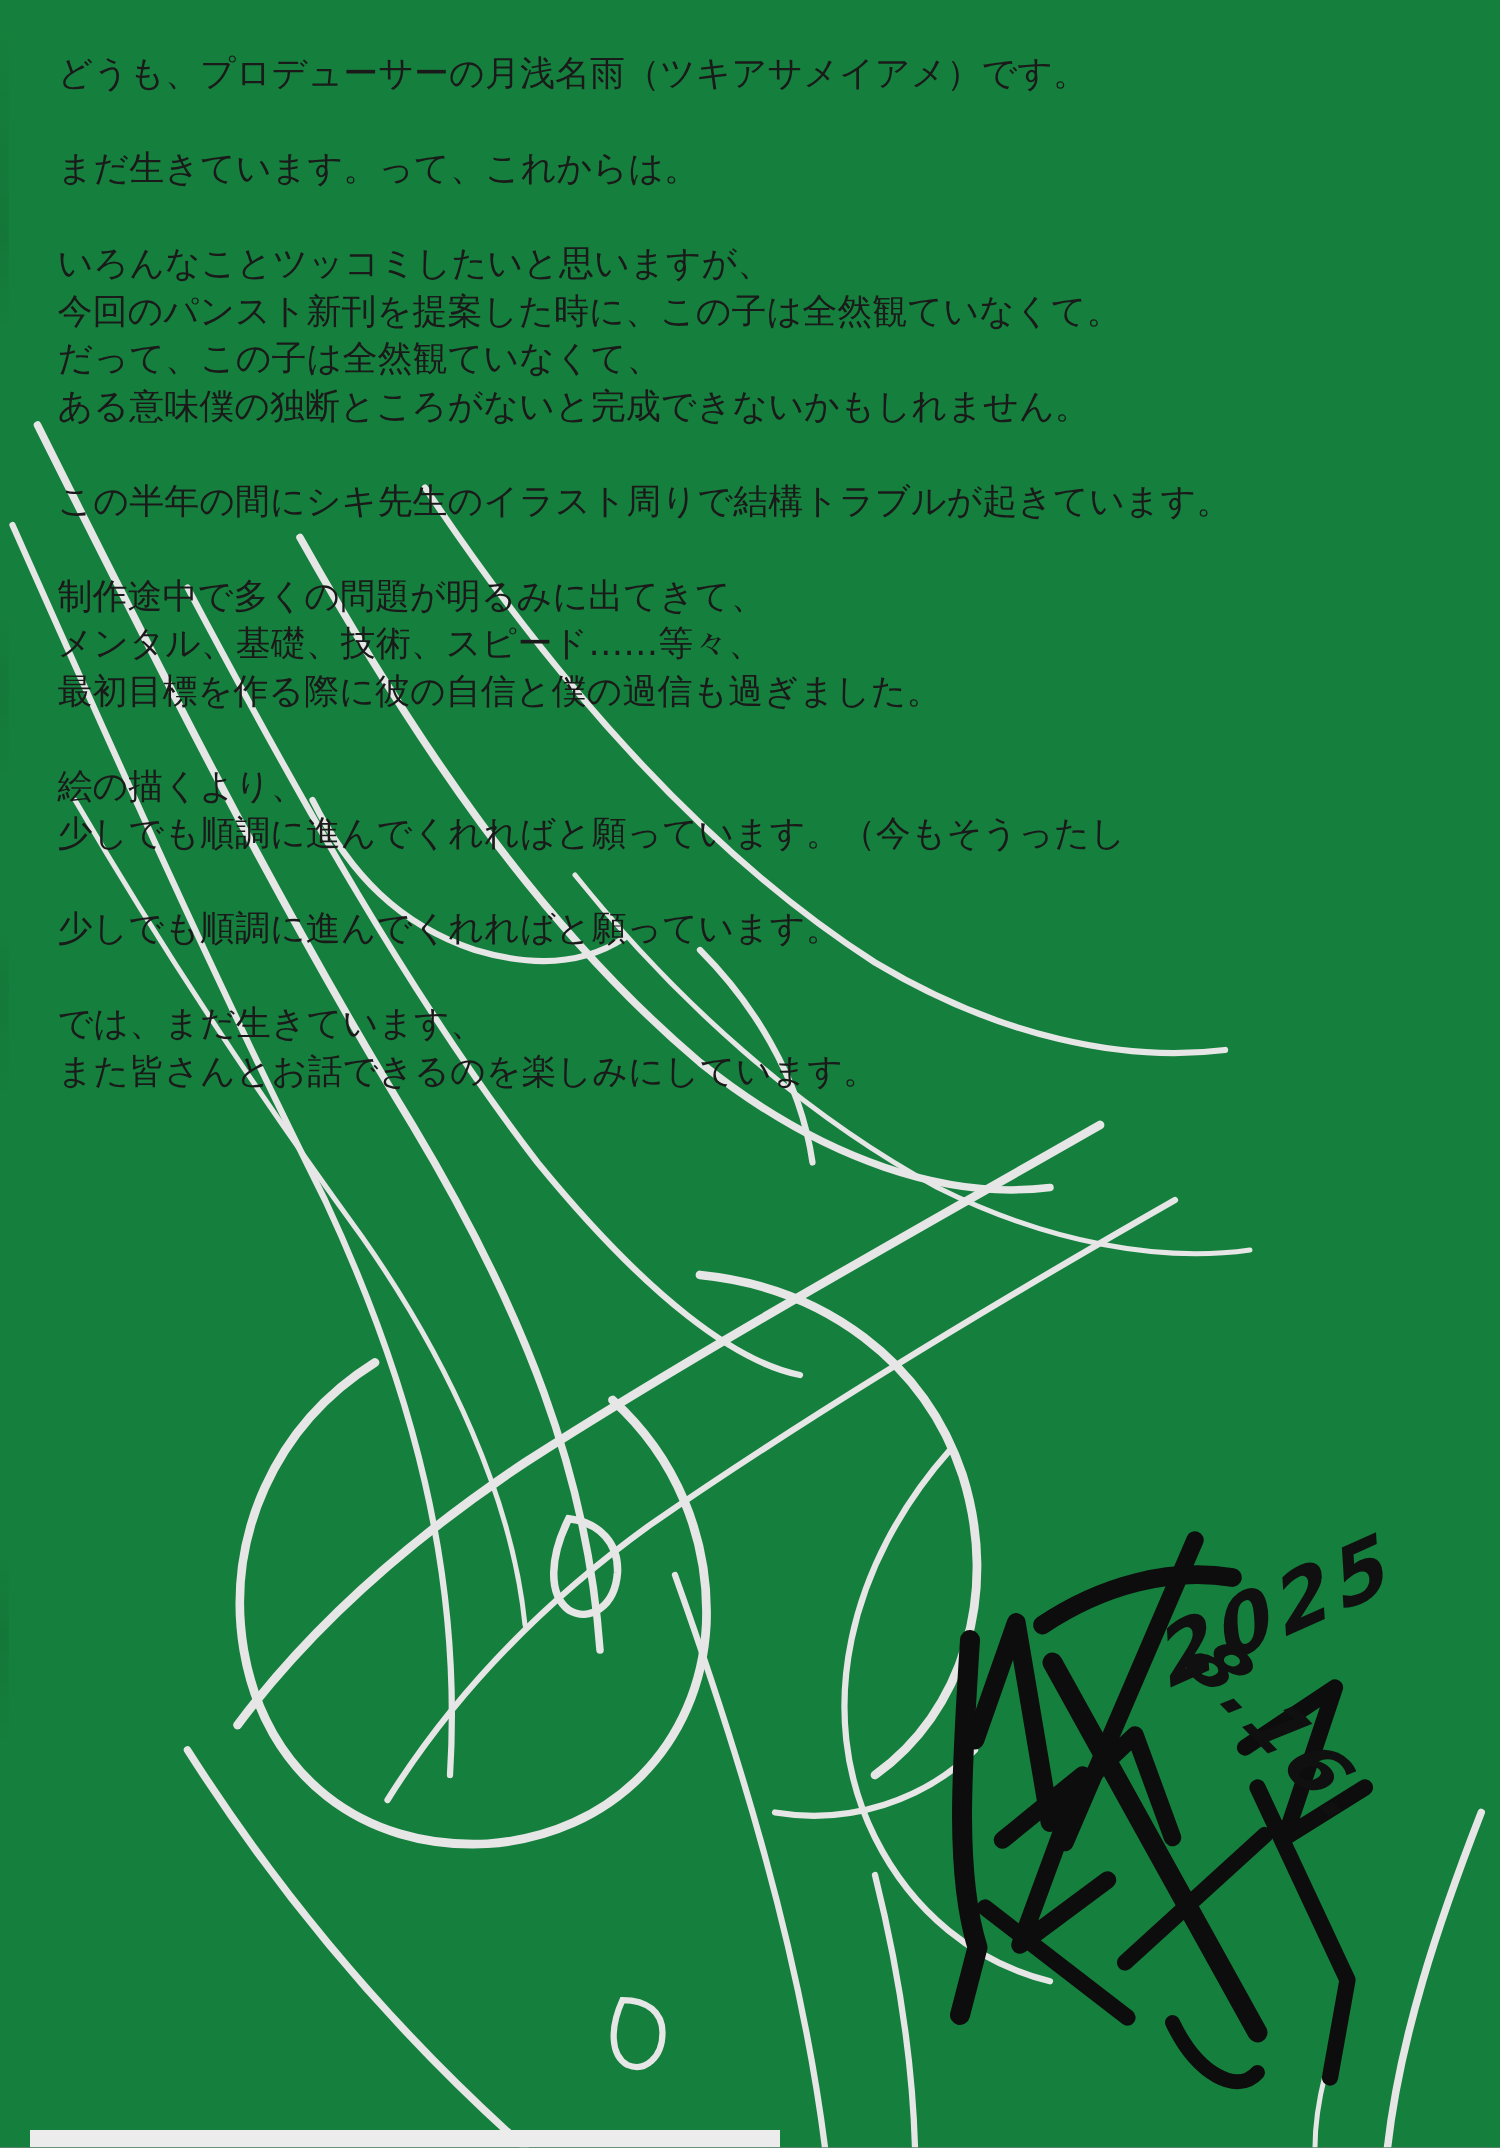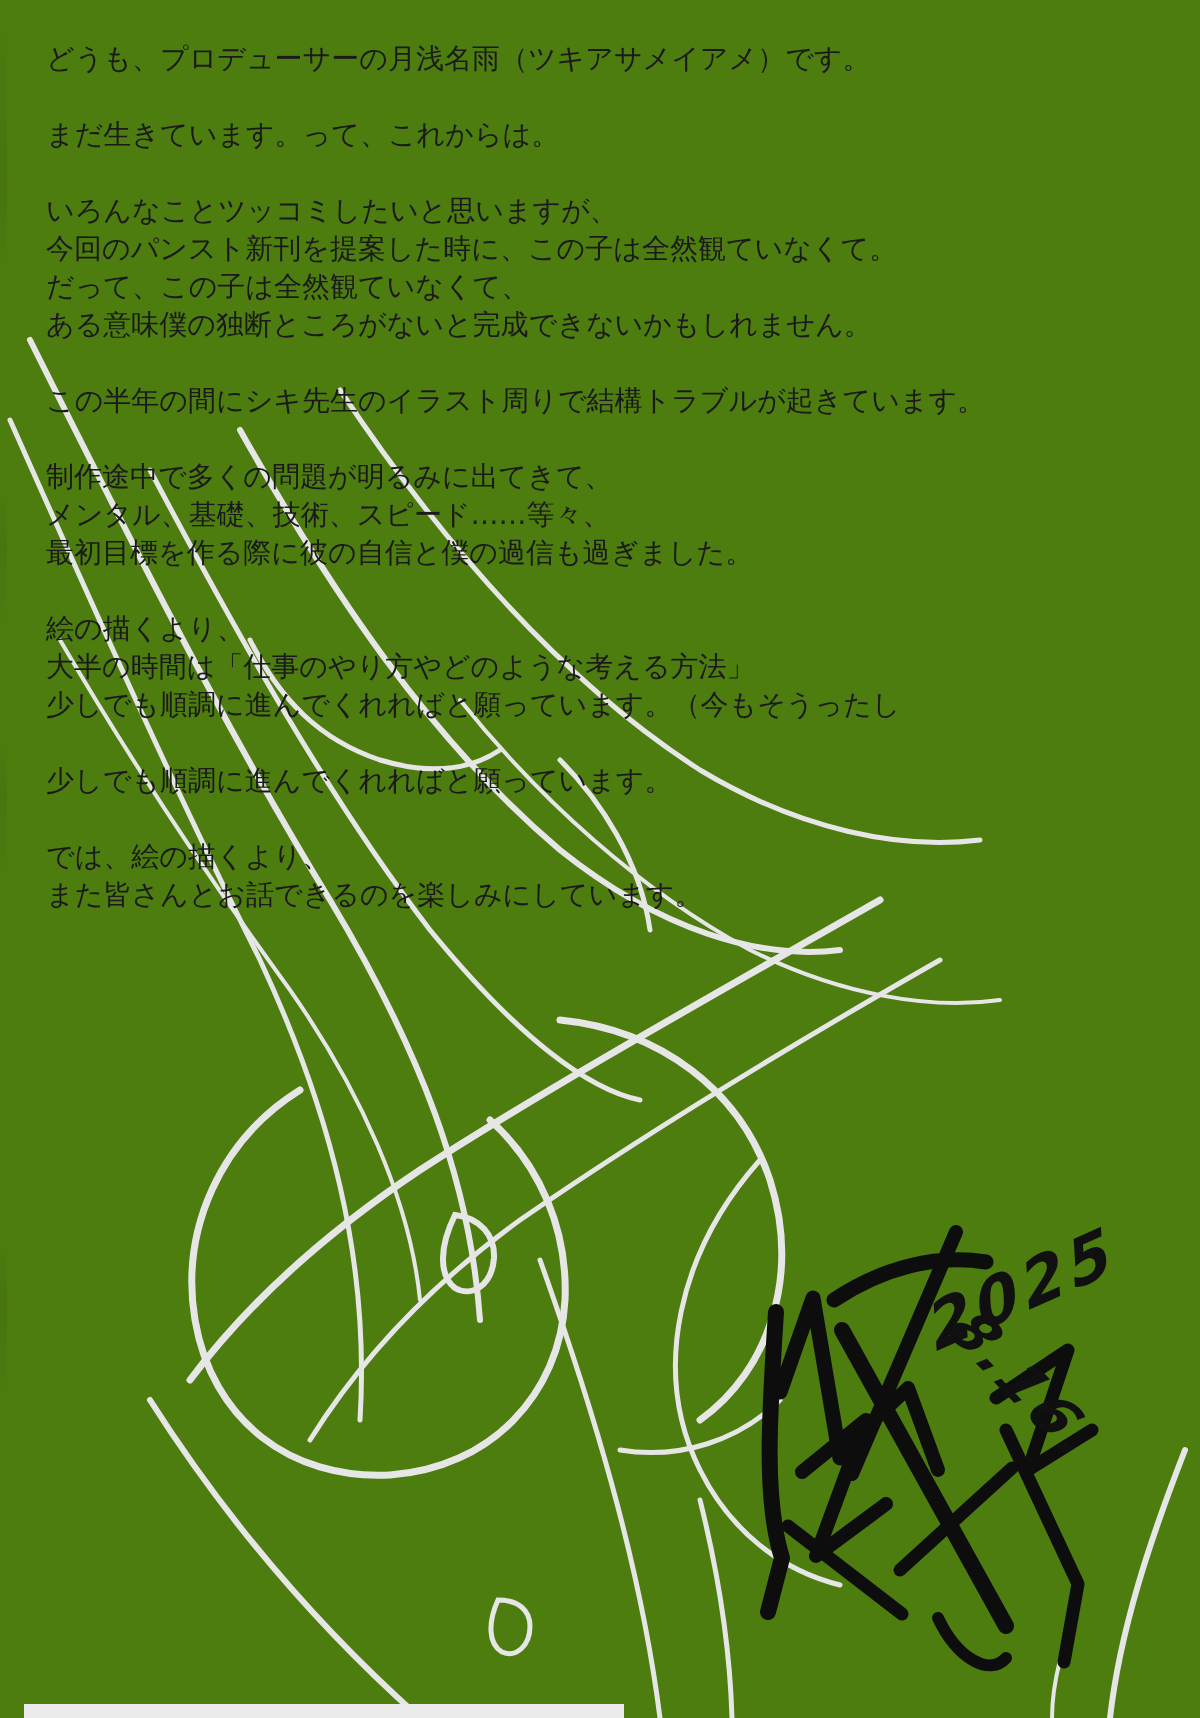--- a/index.html
+++ b/index.html
@@ -1,20 +1,20 @@
 <!DOCTYPE html>
 <html><head>
 <meta charset="utf-8">
 <style>
   html,body { margin:0; padding:0; background:#888; }
   .page {
     position:relative;
     width:1200px; height:1718px;
     margin:0 auto;
-    background:#4d7c0f;
+    background:#15803d;
     overflow:hidden;
     font-family:"DejaVu Sans", sans-serif;
   }
   
   .edge-left {
     position:absolute; left:0; top:0; width:7px; height:100%;
     background:linear-gradient(to bottom,
       rgba(0,0,0,0) 0%, rgba(0,0,0,0.07) 11%, rgba(0,0,0,0) 16%,
       rgba(0,0,0,0) 28%, rgba(0,0,0,0.06) 32%, rgba(0,0,0,0) 37%,
       rgba(0,0,0,0) 43%, rgba(0,0,0,0.06) 46%, rgba(0,0,0,0) 52%,
@@ -116,28 +116,27 @@
     <div class="para">
       <div class="line">この半年の間にシキ先生のイラスト周りで結構トラブルが起きています。</div>
     </div>
     <div class="para">
       <div class="line">制作途中で多くの問題が明るみに出てきて、</div>
       <div class="line">メンタル、基礎、技術、スピード……等々、</div>
       <div class="line">最初目標を作る際に彼の自信と僕の過信も過ぎました。</div>
     </div>
     <div class="para">
       <div class="line">絵の描くより、</div>
-      <div class="line">大半の時間は「仕事のやり方やどのような考える方法」</div>
       <div class="line">少しでも順調に進んでくれればと願っています。（今もそうったし</div>
     </div>
     <div class="para">
       <div class="line">少しでも順調に進んでくれればと願っています。</div>
     </div>
     <div class="para">
-      <div class="line">では、絵の描くより、</div>
+      <div class="line">では、まだ生きています、</div>
       <div class="line">また皆さんとお話できるのを楽しみにしています。</div>
     </div>
   </div>
 
   <svg class="sig-svg" viewBox="0 0 1200 1718" fill="none" stroke="#0d0d0d" stroke-linecap="round" stroke-linejoin="round">
     <path d="M 780 1392 L 813 1298 L 840 1458" stroke-width="15"></path>
     <path d="M 776 1312 C 769 1420 764 1500 782 1558 L 768 1612" stroke-width="16"></path>
     <path d="M 802 1472 L 866 1420 L 816 1556 L 886 1504" stroke-width="14"></path>
     <path d="M 788 1526 L 902 1614" stroke-width="13"></path>
     <path d="M 840 1452 L 908 1388 L 938 1470" stroke-width="14"></path>

